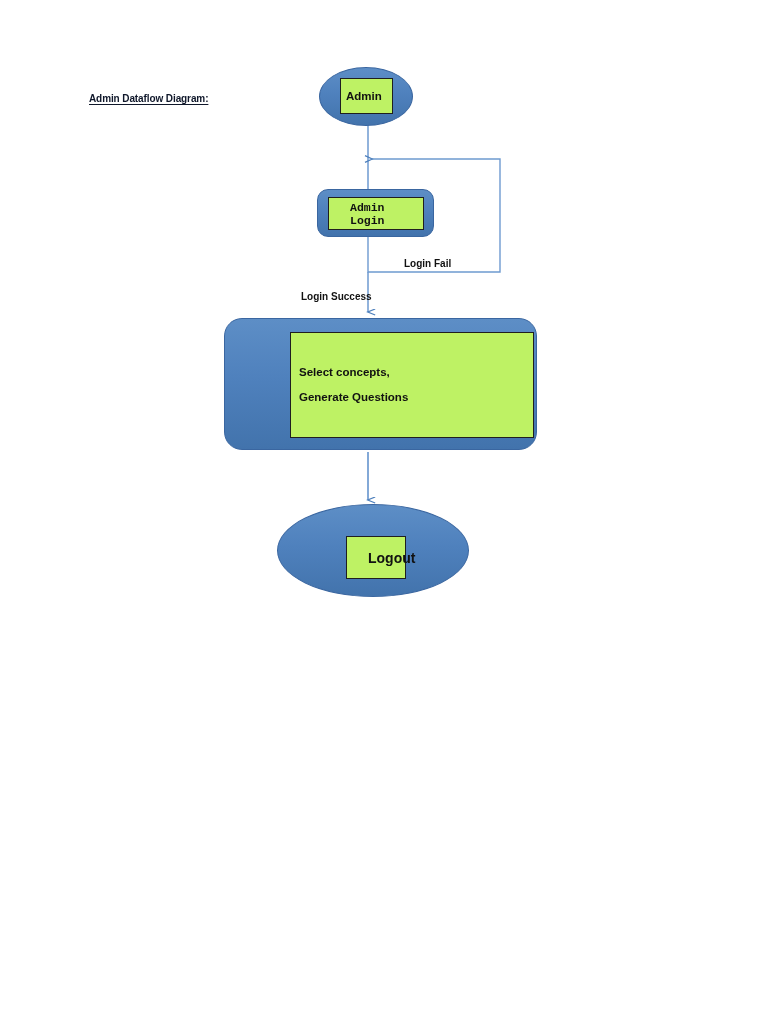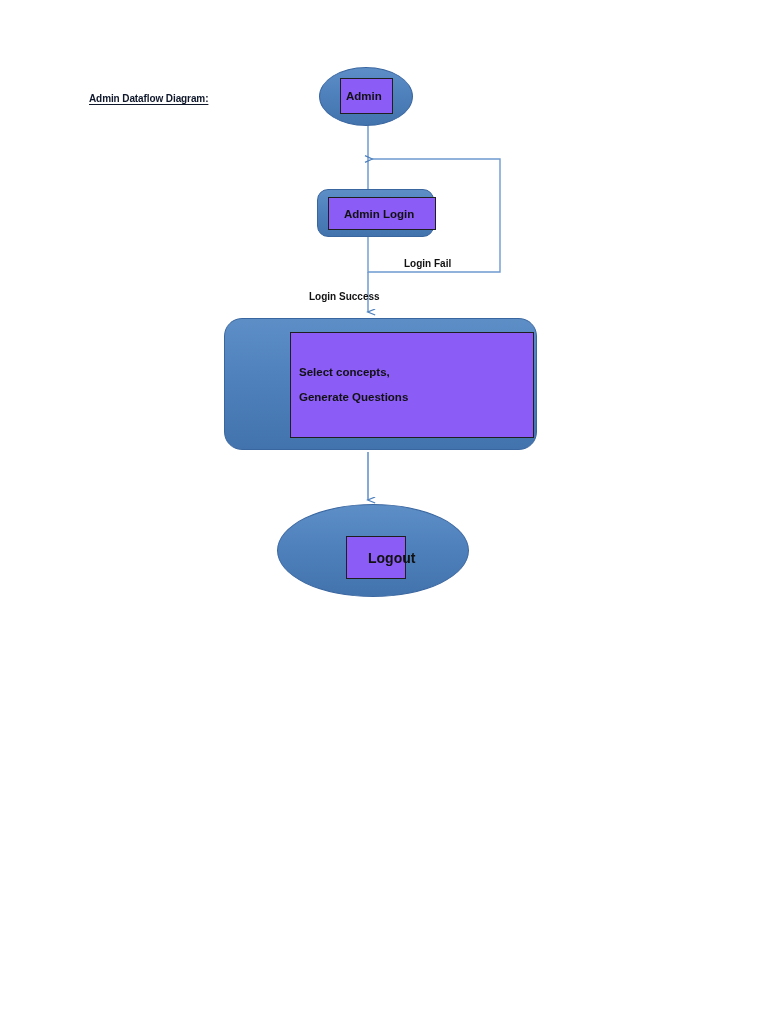--- a/index.html
+++ b/index.html
@@ -36,21 +36,21 @@
     color: #0f172a;
     letter-spacing: -0.1px;
     text-decoration: underline;
     text-underline-offset: 2px;
     white-space: nowrap;
   }
 
   
   .inner-box {
     position: absolute;
-    background: #8b5cf6;
+    background: #bef264;
     border: 1.4px solid #1f1f1f;
     box-sizing: border-box;
     display: flex;
     align-items: center;
     justify-content: flex-start;
     color: #111111;
     font-weight: bold;
   }
 
   
@@ -84,24 +84,25 @@
     width: 117px;
     height: 48px;
     border-radius: 11px;
     background: linear-gradient(180deg, #5d8ec6 0%, #4f81bd 45%, #4273ac 100%);
     border: 1.2px solid #3a66a0;
     box-sizing: border-box;
   }
   #admin-login-label-box {
     left: 328px;
     top: 197px;
-    width: 108px;
+    width: 96px;
     height: 33px;
     font-size: 11.5px;
-    padding-left: 15px;
+    padding-left: 21px;
+    font-family: Liberation Mono, monospace;
   }
 
   
   #process-node {
     left: 224px;
     top: 318px;
     width: 313px;
     height: 132px;
     border-radius: 18px;
     background: linear-gradient(180deg, #5d8ec6 0%, #4f81bd 45%, #4273ac 100%);
@@ -152,21 +153,21 @@
 
   
   .edge-label {
     position: absolute;
     font-size: 10px;
     font-weight: bold;
     color: #111111;
     white-space: nowrap;
   }
   #login-fail-label { left: 404px; top: 258px; }
-  #login-success-label { left: 309px; top: 291px; }
+  #login-success-label { left: 301px; top: 291px; }
 
   
   #connectors {
     position: absolute;
     left: 0; top: 0;
     width: 768px; height: 1024px;
     pointer-events: none;
   }
 </style>
 </head>

